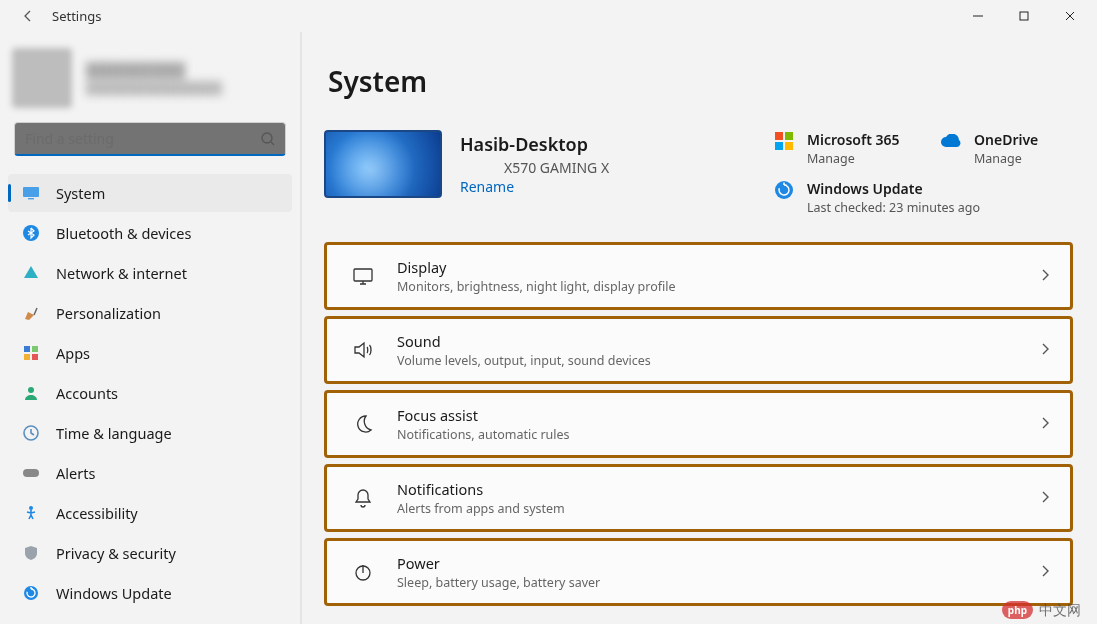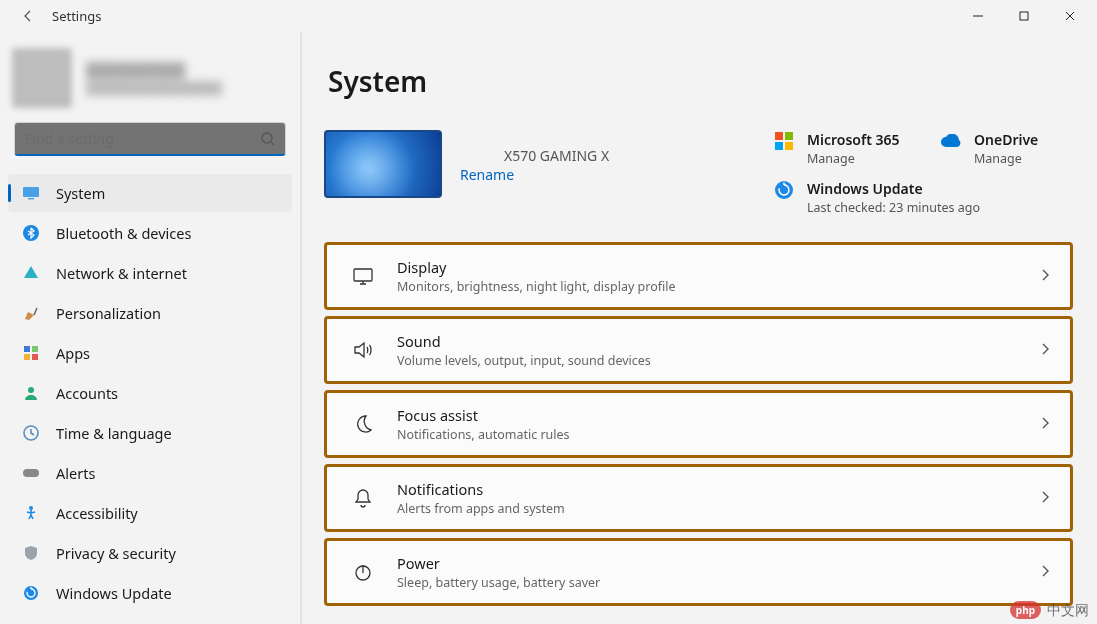--- a/index.html
+++ b/index.html
@@ -51,21 +51,21 @@
   .cloud-sub { font-size:12.5px; color:#555; margin-top:1px; }
 
   .cards { display:flex; flex-direction:column; gap:6px; }
   .card { background:#fbfbfb; border:3px solid #a16207; border-radius:4px; height:68px; display:flex; align-items:center; padding: 0 18px 0 20px; cursor:pointer; }
   .card-icon { width:32px; display:flex; justify-content:center; color:#333; }
   .card-body { margin-left: 18px; flex:1; }
   .card-title { font-size:14.5px; }
   .card-sub { font-size:12.5px; color:#666; margin-top:1px; }
   .chev { color:#555; }
 
-  .watermark { position:absolute; bottom:4px; right:8px; font-size:14px; color:#444; opacity:.75; display:flex; align-items:center; gap:6px; }
+  .watermark { position:absolute; bottom:4px; right:16px; font-size:14px; color:#444; opacity:.75; display:flex; align-items:center; gap:6px; }
   .wm-badge { background:#d63030; color:#fff; font-size:10px; font-weight:700; padding:2px 6px; border-radius:10px; }
 </style>
 </head>
 <body>
 
 <div class="titlebar">
   <div class="back">
     <svg width="16" height="16" viewBox="0 0 16 16" fill="none" stroke="currentColor" stroke-width="1.3">
         <path d="M10 3 5 8l5 5"></path>
       </svg>
@@ -213,20 +213,21 @@
   </aside>
 
   <main class="main">
     <div class="main-divider"></div>
     <h1 class="page-title">System</h1>
 
     <div class="hero">
       <div class="device">
         <div class="device-thumb"></div>
         <div>
+          <div class="device-name">Hasib-Desktop</div>
           <div class="device-model">X570 GAMING X</div>
           <div class="rename">Rename</div>
         </div>
       </div>
 
       <div class="cloud-grid">
         <div class="cloud-cell">
           <div class="cloud-icon">
               <svg width="20" height="20" viewBox="0 0 20 20">
                 <rect x="1" y="1" width="8" height="8" fill="#f25022"></rect>

